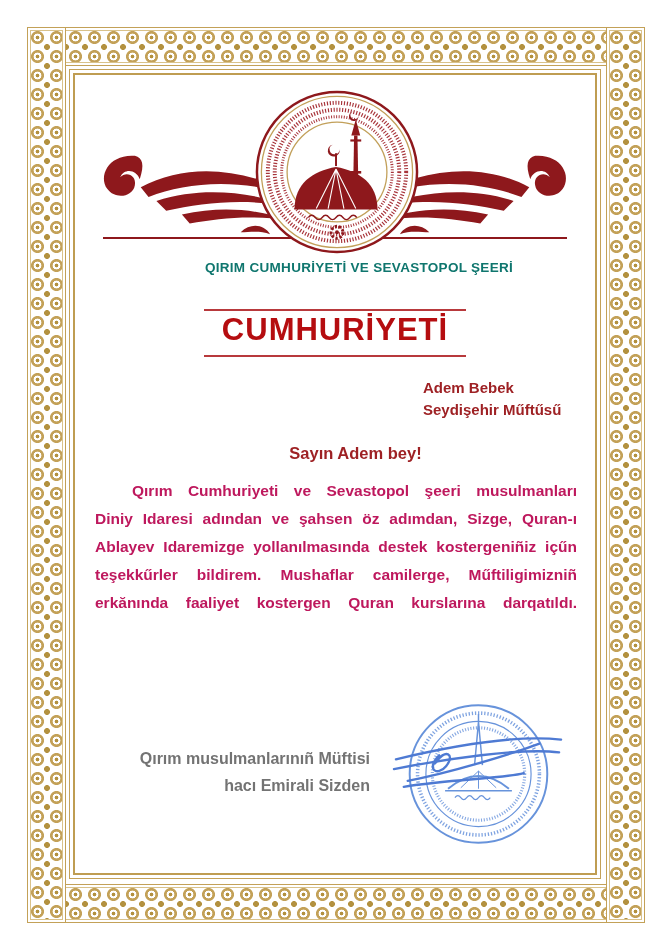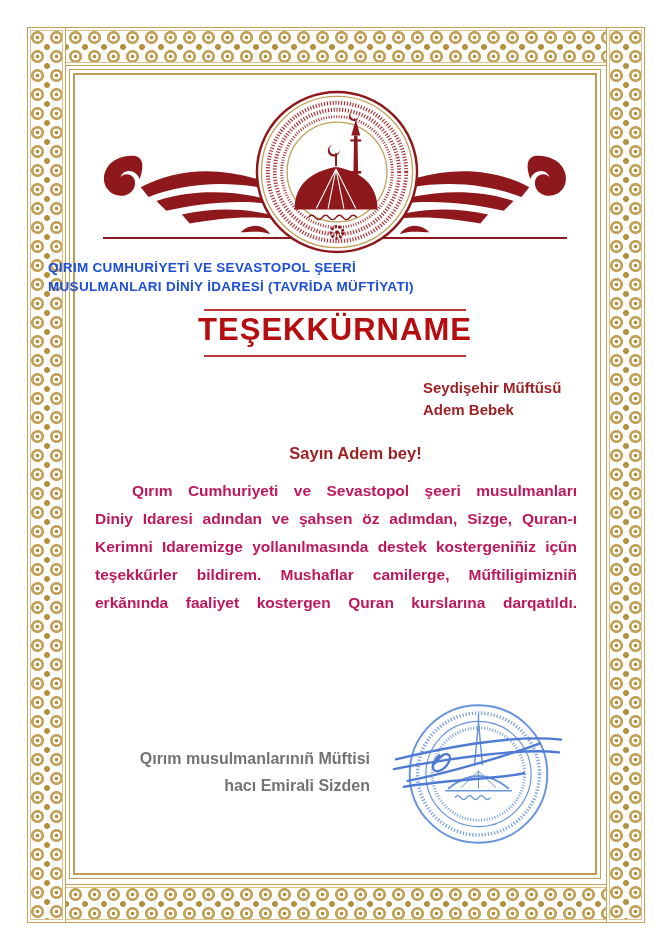--- a/index.html
+++ b/index.html
@@ -30,21 +30,21 @@
 
   
   .fl-line{position:absolute;left:103px;top:237px;width:464px;height:2px;background:#8e181c;}
   .fl{position:absolute;top:146px;width:212px;height:98px;}
   .fl-left{left:95px;}
   .fl-right{left:363px;transform:scaleX(-1);}
   .emblem{position:absolute;left:253px;top:88px;width:168px;height:168px;}
   .stamp{position:absolute;left:392px;top:696px;width:172px;height:158px;opacity:.92;}
 
   
-  .org{position:absolute;left:0;right:0;text-align:left;font-weight:700;color:#1d4ed8;font-size:13.5px;letter-spacing:.3px;padding-left:48px;}
+  .org{position:absolute;left:0;right:0;text-align:center;font-weight:700;color:#0f766e;font-size:13.5px;letter-spacing:.3px;padding-left:48px;}
   .org1{top:260px;}
   .org2{top:279px;}
   .trule{position:absolute;left:204px;width:262px;height:2px;background:#b8393c;}
   .trule-top{top:309px;}
   .trule-bot{top:355px;}
   .title{position:absolute;left:0;right:0;top:312px;text-align:center;font-size:31px;font-weight:800;color:#b50d10;letter-spacing:1px;}
   .recipient{position:absolute;left:423px;top:377px;font-size:15px;font-weight:700;color:#9e2124;line-height:22px;}
   .salutation{position:absolute;left:0;right:0;top:444px;text-align:center;font-size:16.5px;font-weight:700;color:#9e2124;margin-left:41px;}
   .para{position:absolute;left:95px;width:482px;font-size:15.5px;font-weight:700;color:#be185d;}
   .p1{top:477px;}
@@ -105,37 +105,36 @@
     </g>
     <g stroke="#ffffff" stroke-width="1.1" fill="none">
       <path d="M84,82 L64,122 M84,82 L76,122 M84,82 L92,122 M84,82 L104,122"></path>
     </g>
     <path d="M56,131 q3.5,-4.5 7,0 t7,0 t7,0 t7,0 t7,0 t7,0 t7,0" fill="none" stroke="#8e181c" stroke-width="1.4"></path>
     <circle cx="85" cy="146" r="6" fill="none" stroke="#8e181c" stroke-width="3" stroke-dasharray="2.4 1.8"></circle>
     <circle cx="85" cy="146" r="2" fill="#8e181c"></circle>
   </svg>
 
   <div class="org org1">QIRIM CUMHURİYETİ VE SEVASTOPOL ŞEERİ</div>
-  <div class="org org2">MUSULMANLARI DİNİY İDARESİ (TAVRİDA MÜFTİYATI)</div>
 
   <div class="trule trule-top"></div>
-  <div class="title">TEŞEKKÜRNAME</div>
+  <div class="title">CUMHURİYETİ</div>
   <div class="trule trule-bot"></div>
 
   <div class="recipient">
+    <div>Adem Bebek</div>
     <div>Seydişehir Műftűsű</div>
-    <div>Adem Bebek</div>
   </div>
 
   <div class="salutation">Sayın Adem bey!</div>
 
   <div class="para p1">
     <div class="pline indent">Qırım Cumhuriyeti ve Sevastopol şeeri musulmanları</div>
     <div class="pline">Diniy Idaresi adından ve şahsen öz adımdan, Sizge, Quran-ı</div>
-    <div class="pline">Kerimni Idaremizge yollanılmasında destek kostergeniñiz içűn</div>
+    <div class="pline">Ablayev Idaremizge yollanılmasında destek kostergeniñiz içűn</div>
     <div class="pline">teşekkűrler bildirem. Mushaflar camilerge, Műftiligimizniñ</div>
     <div class="pline">erkănında faaliyet kostergen Quran kurslarına darqatıldı.</div>
   </div>
 
 
   <div class="sign">
     <div>Qırım musulmanlarınıñ Müftisi</div>
     <div>hacı Emirali Sizden</div>
   </div>
 

